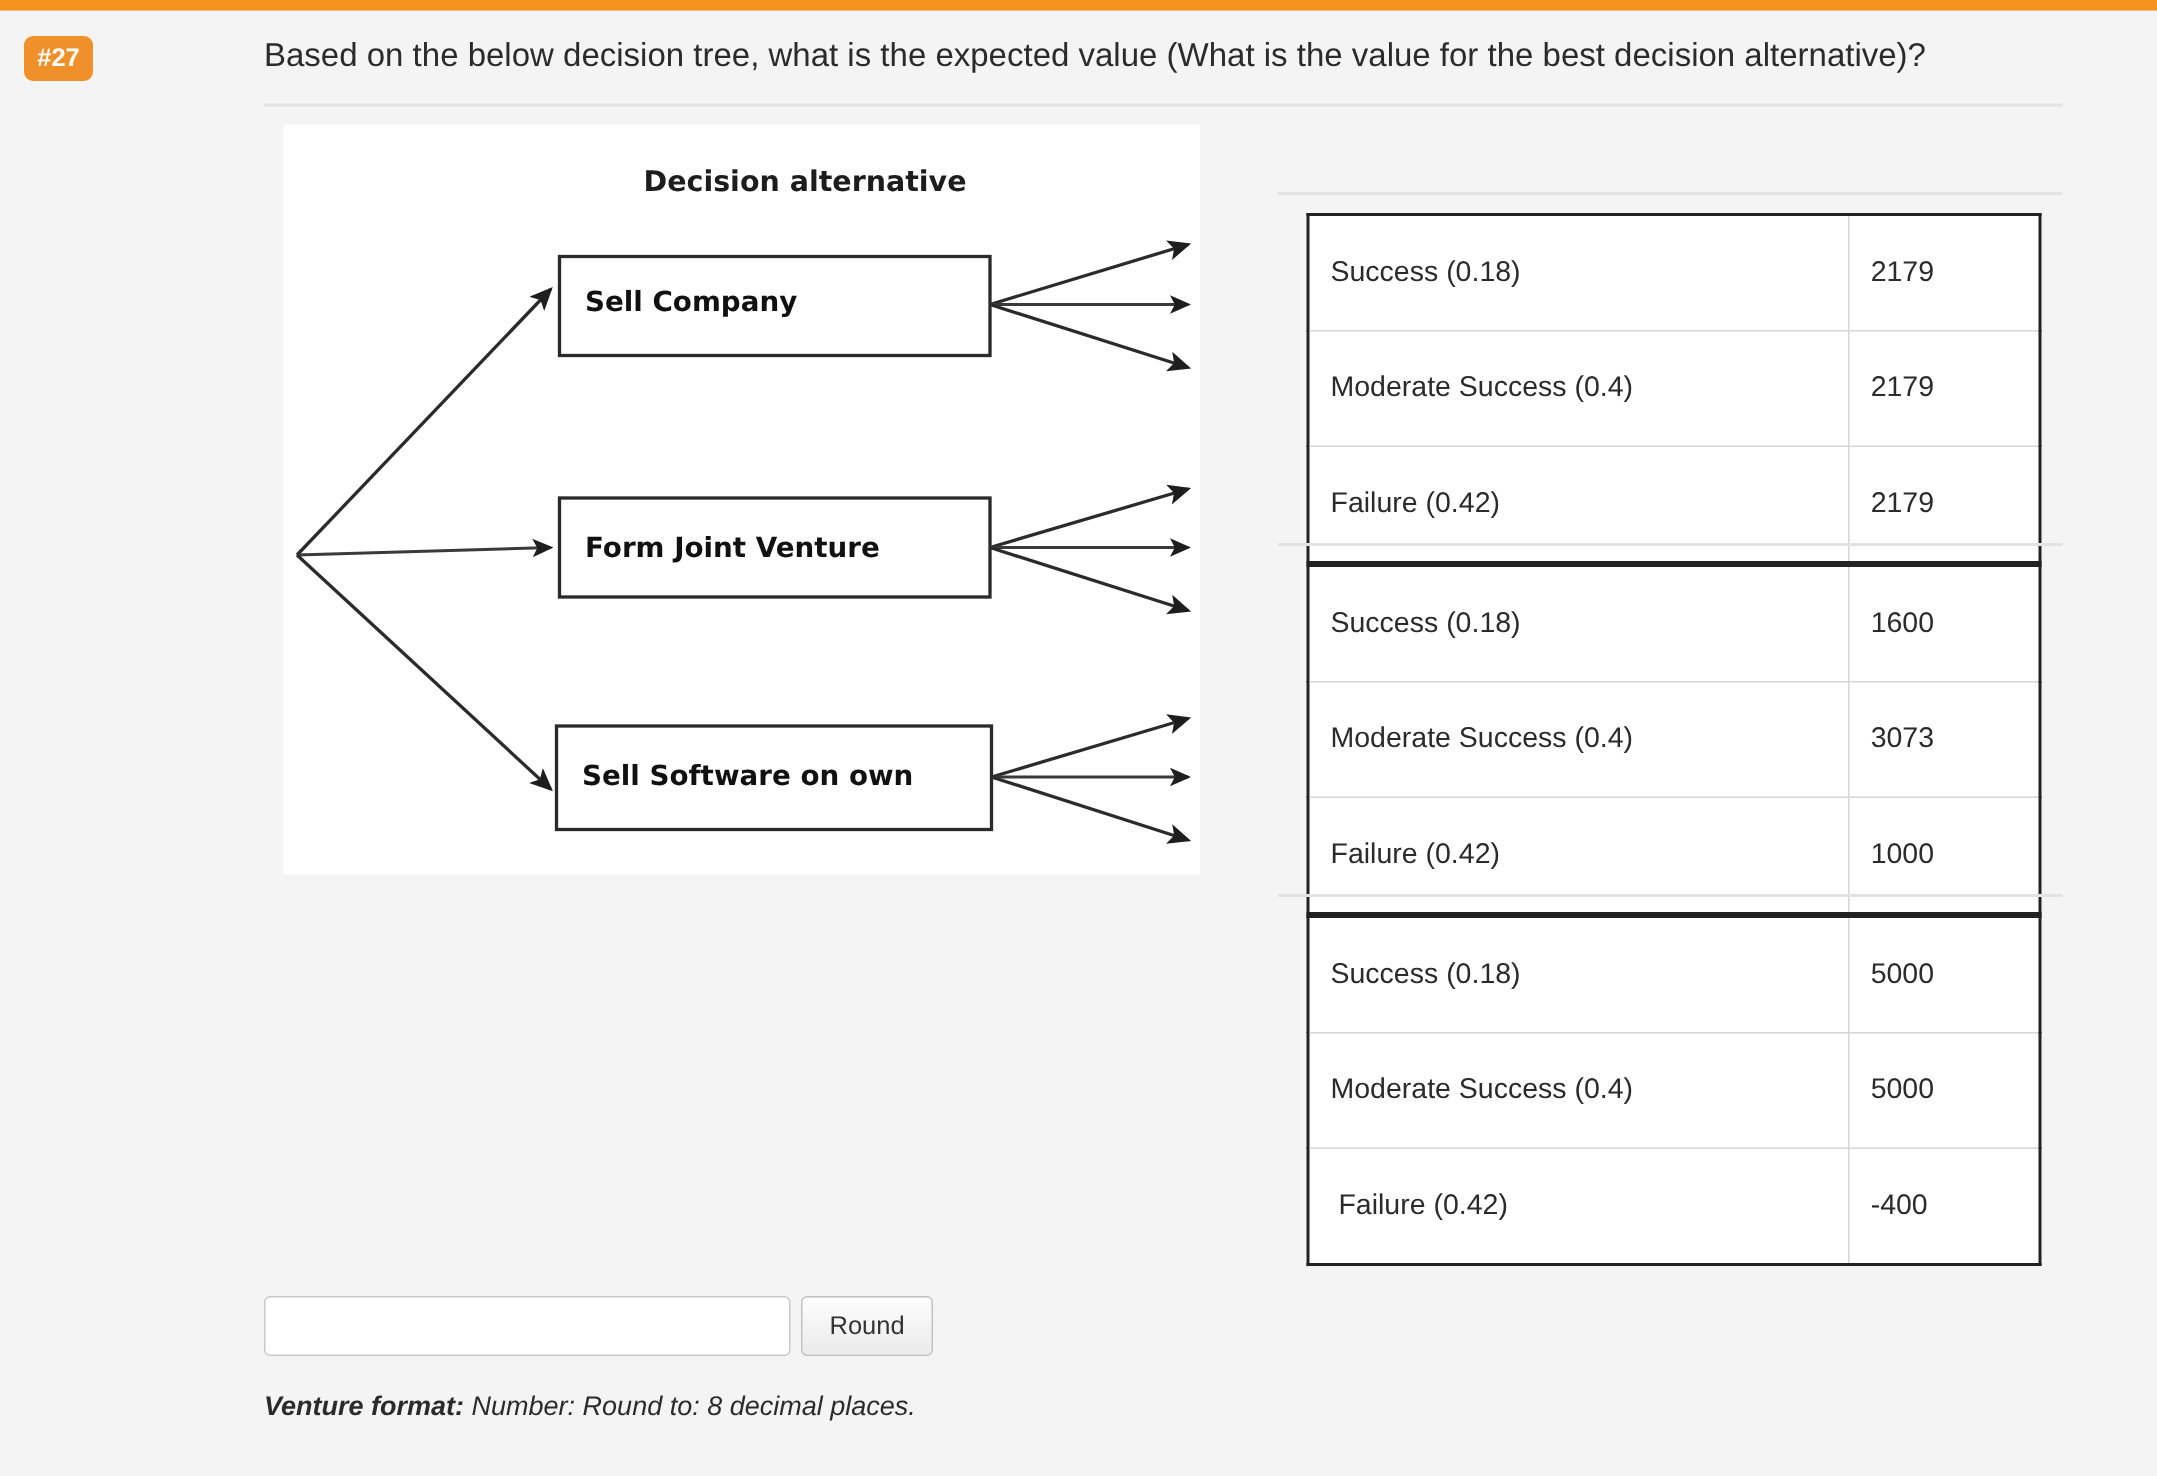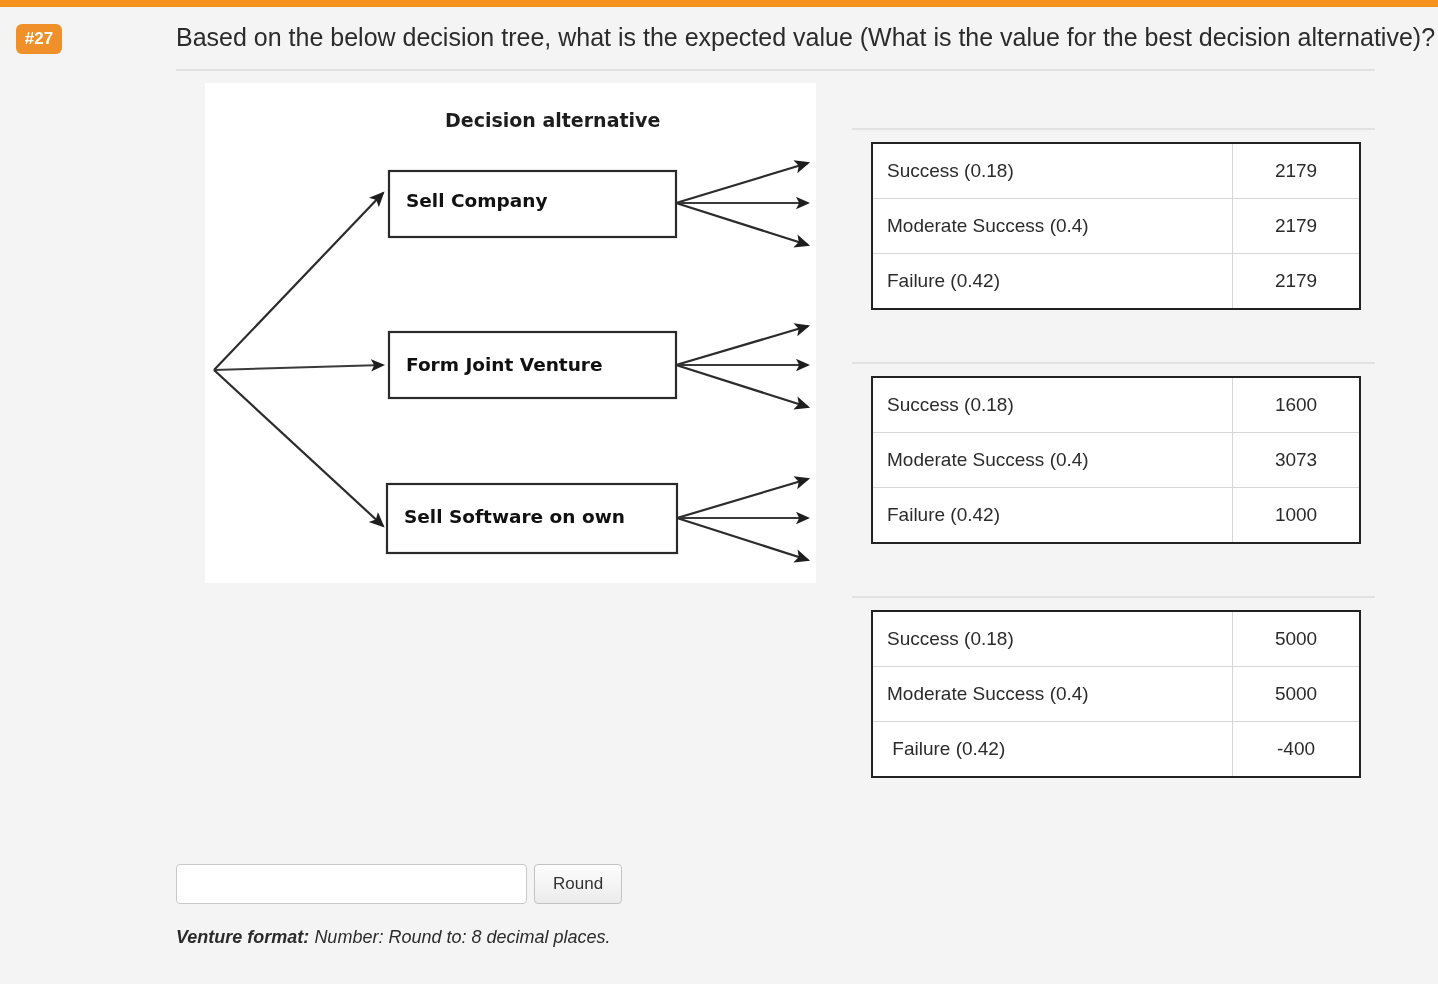--- a/index.html
+++ b/index.html
@@ -23,33 +23,32 @@
     min-width: 46px; height: 30px;
     background: #f0902a; color: #ffffff;
     border-radius: 6px;
     font-weight: bold; font-size: 17px;
     display: flex; align-items: center; justify-content: center;
     letter-spacing: 0px;
   }
 
   .question-text {
     position: absolute; left: 176px; top: 24px; width: 1200px;
-    font-size: 25px; color: #2b2b2b; line-height: 26px;
+    font-size: 22px; color: #2b2b2b; line-height: 26px;
     white-space: nowrap;
-    text-align: right;
   }
 
   .hr-main {
     position: absolute; left: 176px; top: 69px; width: 1199px; height: 2px;
     background: #e2e2e2;
   }
 
   
   .tree-panel {
-    position: absolute; left: 205px; top: 83px;
+    position: absolute; left: 189px; top: 83px;
     width: 611px; height: 500px;
     background: #ffffff;
   }
   .tree-panel svg { display: block; }
   .tree-title {
     font-family: "DejaVu Sans", sans-serif;
     font-weight: bold; font-size: 19px; fill: #1d1d1d;
   }
   .node-label {
     font-family: "DejaVu Sans", sans-serif;
@@ -67,26 +66,26 @@
   .payoff-table {
     position: absolute; left: 871px;
     width: 490px;
     border-collapse: collapse;
     background: #ffffff;
     border: 2px solid #222222;
   }
   .payoff-table td {
     border: 1px solid #d6d6d6;
     font-size: 19px; color: #2b2b2b;
-    padding: 16px 14px;
+    padding: 27px 14px;
     background: #ffffff;
     white-space: pre;
   }
   .payoff-table td.outcome { width: 362px; border-left: none; }
-  .payoff-table td.value   { width: 128px; border-right: none; text-align: center; }
+  .payoff-table td.value   { width: 128px; border-right: none; }
   .payoff-table tr:first-child td { border-top: none; }
   .payoff-table tr:last-child td { border-bottom: none; }
 
   
   .answer-input {
     position: absolute; left: 176px; top: 864px;
     width: 351px; height: 40px;
     border: 1px solid #c9c9c9; border-radius: 4px;
     background: #ffffff; font-size: 17px; padding: 4px 8px;
     font-family: "Liberation Sans", sans-serif;

